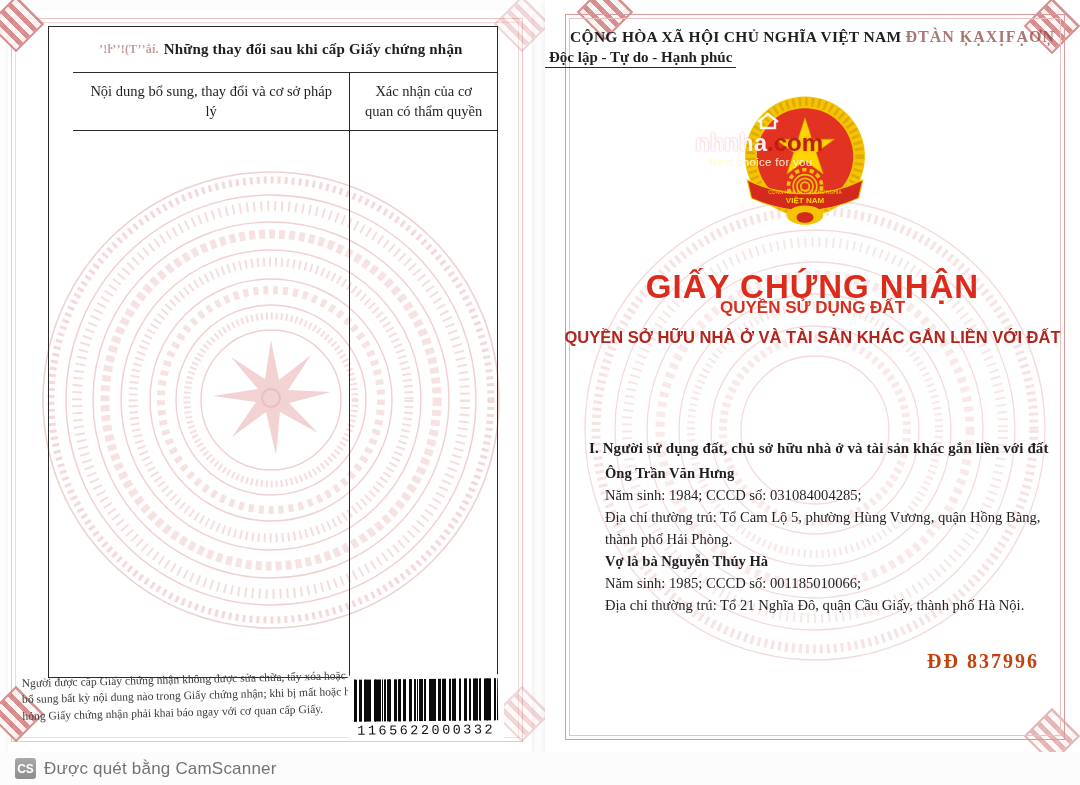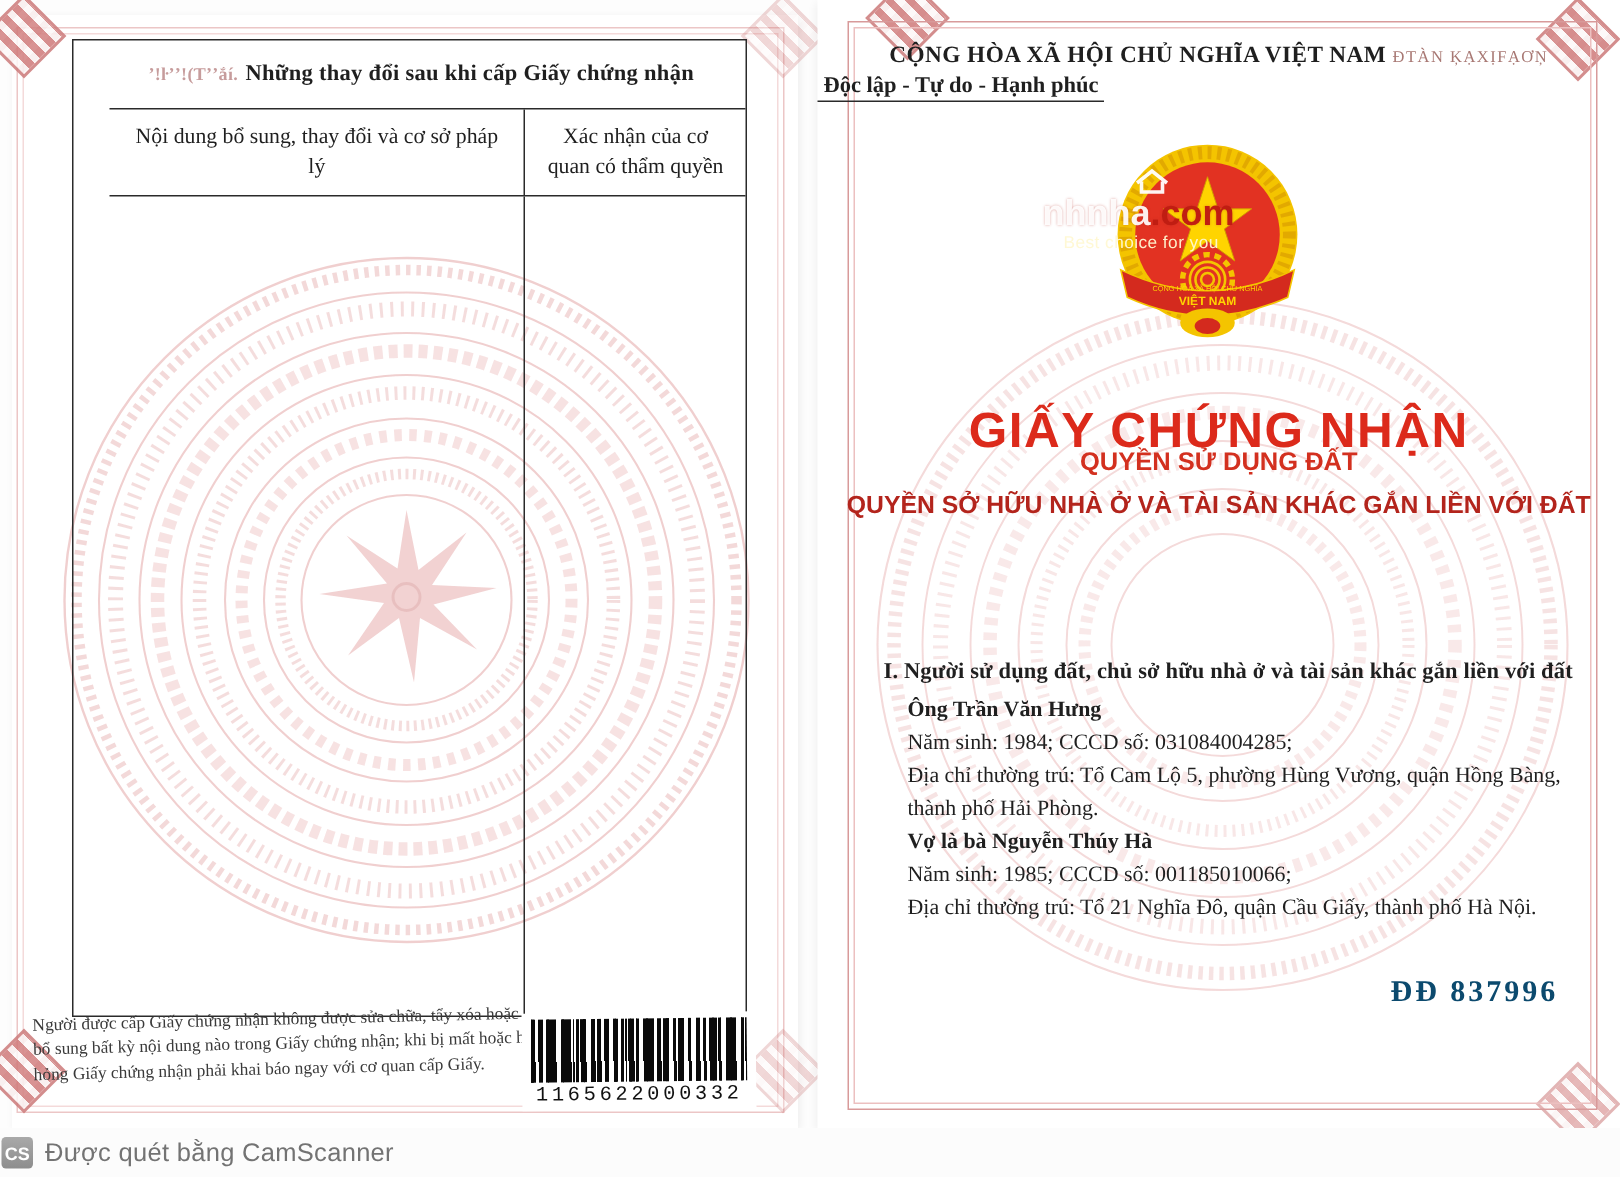--- a/index.html
+++ b/index.html
@@ -76,21 +76,21 @@
     border:1.6px solid #d89a9a; z-index:1;
   }
   .right-frame::after { content:''; position:absolute; inset:3px; border:1px solid #ecc0c0; }
 
   .guilloche { position:absolute; left:35px; top:195px; z-index:0; opacity:.9; }
 
   .rp-content { position:absolute; inset:0; z-index:2; }
 
   .nat-line1 { position:absolute; top:28px; left:0; width:100%; text-align:center;
     font-size:15.5px; font-weight:bold; letter-spacing:.3px; white-space:nowrap; }
-  .noise-right { color:#8a4a44; font-size:11px; font-weight:normal; opacity:.75; letter-spacing:1px; }
+  .noise-right { color:#8a4a44; font-size:16px; font-weight:bold; opacity:.75; letter-spacing:1px; }
   .nat-line2 { position:absolute; top:49px; left:0; width:100%; font-size:15px; font-weight:bold; }
   .nat-line2 span { border-bottom:1.2px solid #2a2a2a; padding:0 4px 2px; }
 
   .emblem-wrap { position:absolute; left:185px; top:90px; width:150px; height:152px; }
   .site-wm {
     position:absolute; left:150px; top:112px; width:220px; z-index:4; text-align:left; line-height:1.05;
   }
   .site-wm .house { display:block; margin-left:60px; }
   .site-name { font-family:"Liberation Sans", sans-serif; font-weight:bold; font-size:24px;
     color:rgba(255,255,255,.92); text-shadow:0 0 2px rgba(180,40,30,.4); }
@@ -105,26 +105,26 @@
     font-family:"Liberation Sans", sans-serif; font-weight:bold; font-size:17px; color:#d3301f; }
   .doc-title3 { position:absolute; top:328px; left:0; width:100%; text-align:center;
     font-family:"Liberation Sans", sans-serif; font-weight:bold; font-size:16.5px; color:#b3241c; }
 
   .sec { position:absolute; left:44px; width:460px; font-size:14.6px; }
   .sec.b { font-weight:bold; }
   .s-head { top:440px; font-size:15px; font-weight:bold; letter-spacing:.1px; }
   .ind { left:60px; }
 
   .serial { position:absolute; left:382px; top:650px; font-size:20px; font-weight:bold;
-    letter-spacing:2px; color:#0c4a6e; }
+    letter-spacing:2px; color:#c2410c; }
 
   
   .scan-bar {
     position:absolute; left:0; bottom:0; width:1080px; height:33px; background:#fcfcfc;
-    display:flex; align-items:center; padding-left:1px; gap:8px; z-index:10;
+    display:flex; align-items:center; padding-left:15px; gap:8px; z-index:10;
     font-family:"Liberation Sans", sans-serif;
   }
   .cs-badge {
     width:21px; height:21px; border-radius:3px; background:linear-gradient(#a9a9a9,#8d8d8d);
     color:#fff; font-size:12px; font-weight:bold; display:flex; align-items:center; justify-content:center;
   }
   .cs-label { color:#737373; font-size:17px; letter-spacing:.2px; }
 </style>
 </head>
 <body>

